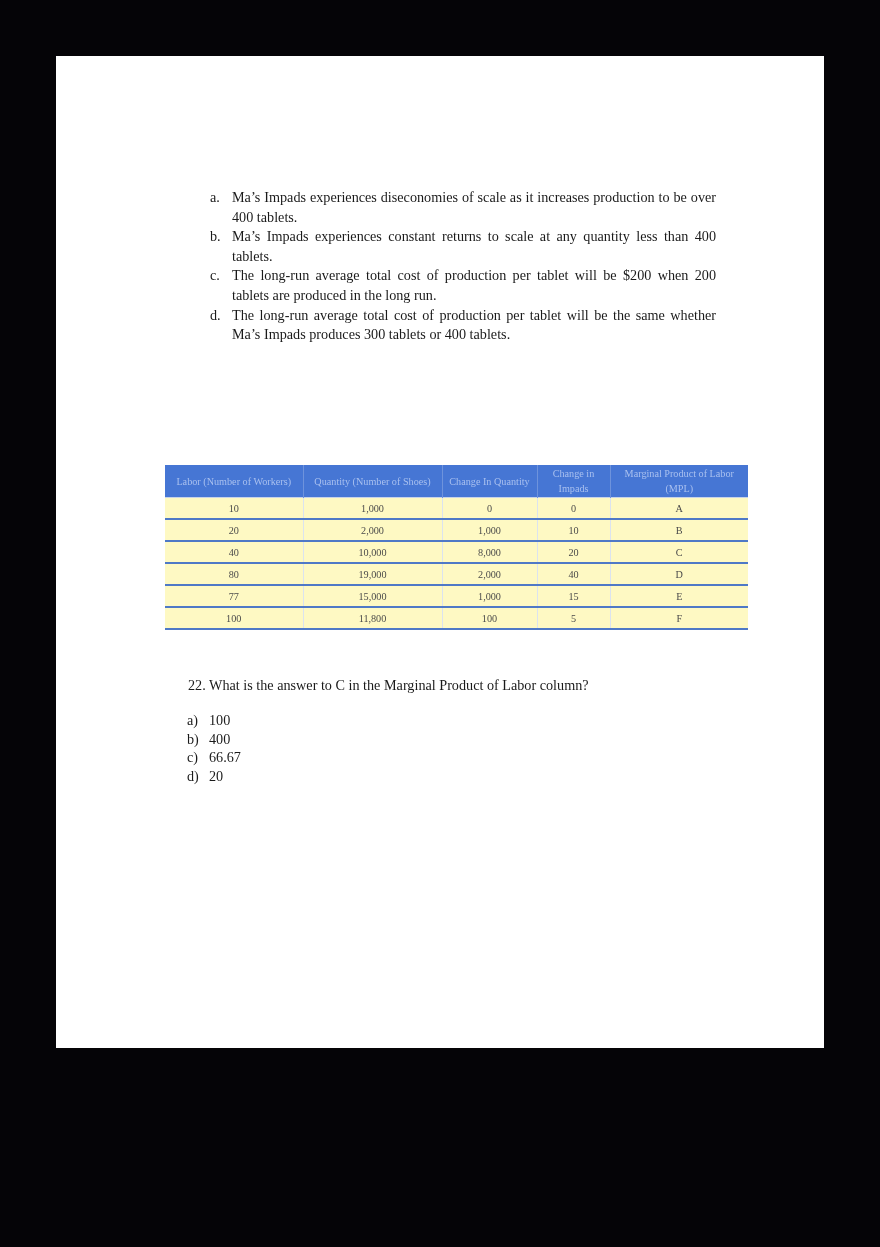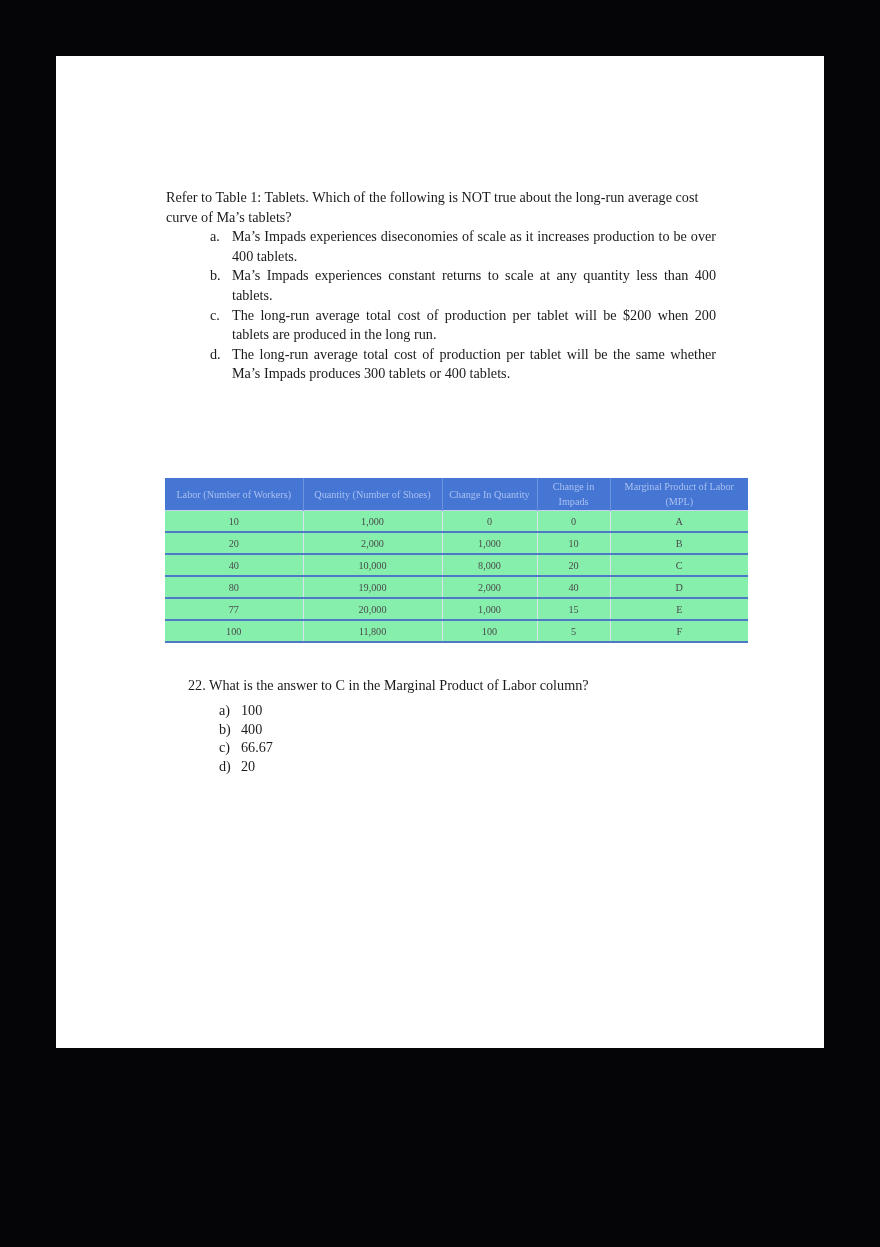--- a/index.html
+++ b/index.html
@@ -48,21 +48,21 @@
     }
     .q1 li .letter {
       position: absolute;
       left: 44px;
       top: 0;
     }
 
     .tbl {
       position: absolute;
       left: 109px;
-      top: 422px;
+      top: 409px;
       width: 583px;
       border-collapse: collapse;
       font-size: 10.2px;
       font-family: "Liberation Serif", "DejaVu Serif", serif;
     }
     .tbl th {
       background: #4676d4;
       color: #a9c0ef;
       font-weight: normal;
       line-height: 15px;
@@ -73,61 +73,59 @@
       border-right: 1px solid #6e93dc;
     }
     .tbl th:last-child { border-right: none; }
     .tbl td {
       color: #4a4a4a;
       text-align: center;
       height: 20px;
       padding: 0;
       border-bottom: 2px solid #4f79c6;
       border-right: 1px solid #dbe3ef;
-      background: #86efac;
+      background: #fef9c3;
       margin-top: 10px;
     }
     .tbl td:last-child { border-right: none; }
     .tbl tr.first td {
       border-top: 1px solid #c7d3e8;
     }
 
     .q2 {
       position: absolute;
       left: 132px;
       top: 620px;
       width: 560px;
       font-size: 14.2px;
       line-height: 19px;
     }
-    .q2 .stem { margin: 0 0 6px 0; }
+    .q2 .stem { margin: 0 0 16px 0; }
     .q2 ul {
       list-style: none;
       margin: 0;
       padding: 0;
       position: relative;
       left: -1px;
     }
     .q2 li {
       height: 18.5px;
       position: relative;
-      margin-left: 32px;
     }
     .q2 li .opt-letter {
       display: inline-block;
       width: 22px;
     }
   </style>
 </head>
 <body>
 
 <div class="page">
 
   <div class="q1">
-    <p class="stem">Refer to Table 1: Tablets. Which of the following is NOT true about the long-run average cost curve of Ma’s tablets?</p>
     <ol>
       <li>
         <span class="letter">a.</span>
         <span>Ma’s Impads experiences diseconomies of scale as it increases production to be over 400 tablets.</span>
       </li>
       <li>
         <span class="letter">b.</span>
         <span>Ma’s Impads experiences constant returns to scale at any quantity less than 400 tablets.</span>
       </li>
       <li>
@@ -182,21 +180,21 @@
       </tr>
       <tr>
         <td>80</td>
         <td>19,000</td>
         <td>2,000</td>
         <td>40</td>
         <td>D</td>
       </tr>
       <tr>
         <td>77</td>
-        <td>20,000</td>
+        <td>15,000</td>
         <td>1,000</td>
         <td>15</td>
         <td>E</td>
       </tr>
       <tr>
         <td>100</td>
         <td>11,800</td>
         <td>100</td>
         <td>5</td>
         <td>F</td>

